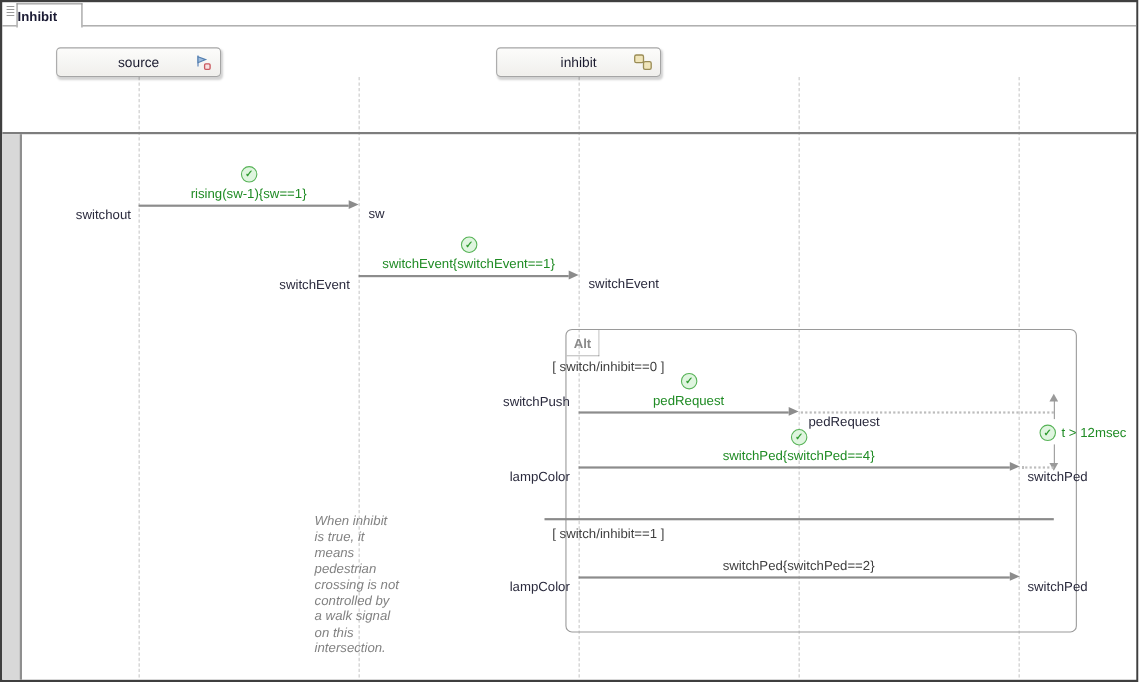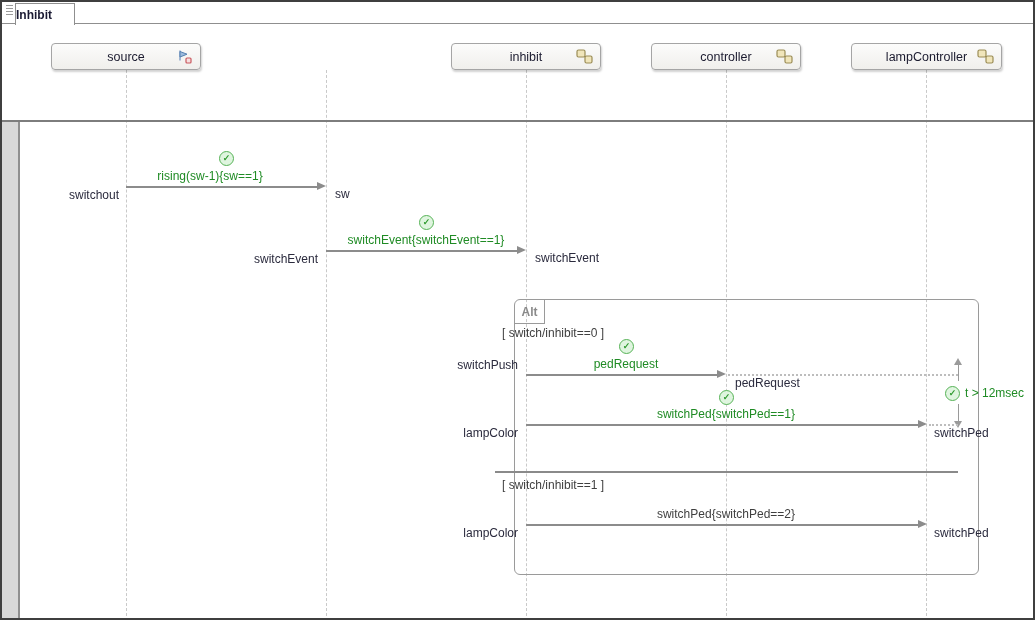--- a/index.html
+++ b/index.html
@@ -72,42 +72,26 @@
     </svg>
   </div>
   <div class="hdr" style="left:449px">
     <span class="hdr-label">inhibit</span>
     <svg class="hdr-icon" viewBox="0 0 17 15">
       <path d="M6 6 L11 9" stroke="#9a8c55" stroke-width="1.2"></path>
       <rect x="1" y="1" width="8" height="7" rx="1.5" fill="#f0e5ba" stroke="#9a8c55" stroke-width="1.2"></rect>
       <rect x="9" y="7" width="7" height="7" rx="1.5" fill="#f0e5ba" stroke="#9a8c55" stroke-width="1.2"></rect>
     </svg>
   </div>
-  <div class="hdr" style="left:649px">
-    <span class="hdr-label">controller</span>
-    <svg class="hdr-icon" viewBox="0 0 17 15">
-      <path d="M6 6 L11 9" stroke="#9a8c55" stroke-width="1.2"></path>
-      <rect x="1" y="1" width="8" height="7" rx="1.5" fill="#f0e5ba" stroke="#9a8c55" stroke-width="1.2"></rect>
-      <rect x="9" y="7" width="7" height="7" rx="1.5" fill="#f0e5ba" stroke="#9a8c55" stroke-width="1.2"></rect>
-    </svg>
-  </div>
-  <div class="hdr" style="left:849px;width:151px">
-    <span class="hdr-label">lampController</span>
-    <svg class="hdr-icon" viewBox="0 0 17 15">
-      <path d="M6 6 L11 9" stroke="#9a8c55" stroke-width="1.2"></path>
-      <rect x="1" y="1" width="8" height="7" rx="1.5" fill="#f0e5ba" stroke="#9a8c55" stroke-width="1.2"></rect>
-      <rect x="9" y="7" width="7" height="7" rx="1.5" fill="#f0e5ba" stroke="#9a8c55" stroke-width="1.2"></rect>
-    </svg>
-  </div>
 
   <div class="separator"></div>
   <div class="sidebar"></div>
 
   <div class="check" style="left:217px;top:149px"><span>✓</span></div>
-  <div class="mlabel" style="left:108px;top:167px;width:200px">rising(sw-1){sw==1}</div>
+  <div class="mlabel" style="left:124px;top:167px;width:200px">rising(sw-1){sw==1}</div>
   <div class="mline" style="left:124px;top:184px;width:191px"></div>
   <span class="ahead right" style="left:315px;top:180px"></span>
   <div class="elabel ra" style="left:37px;top:186px;width:80px">switchout</div>
   <div class="elabel" style="left:333px;top:185px">sw</div>
 
   <div class="check" style="left:417px;top:213px"><span>✓</span></div>
   <div class="mlabel" style="left:324px;top:231px;width:200px">switchEvent{switchEvent==1}</div>
   <div class="mline" style="left:324px;top:248px;width:191px"></div>
   <span class="ahead right" style="left:515px;top:244px"></span>
   <div class="elabel ra" style="left:236px;top:250px;width:80px">switchEvent</div>
@@ -129,27 +113,36 @@
   <div class="elabel" style="left:733px;top:374px">pedRequest</div>
 
   <span class="ahead up" style="left:952px;top:356px"></span>
   <div class="vstem" style="left:956px;top:362px;height:17px"></div>
   <div class="check" style="left:943px;top:384px"><span>✓</span></div>
   <div class="dlabel" style="left:963px;top:384px">t &gt; 12msec</div>
   <div class="vstem" style="left:956px;top:402px;height:18px"></div>
   <span class="ahead down" style="left:952px;top:419px"></span>
 
   <div class="check" style="left:717px;top:388px"><span>✓</span></div>
-  <div class="mlabel" style="left:524px;top:405px;width:400px">switchPed{switchPed==1}</div>
+  <div class="mlabel" style="left:524px;top:405px;width:400px">switchPed{switchPed==4}</div>
   <div class="mline" style="left:524px;top:422px;width:392px"></div>
   <span class="ahead right" style="left:916px;top:418px"></span>
   <div class="mdotted" style="left:927px;top:422px;width:29px"></div>
   <div class="elabel ra" style="left:436px;top:424px;width:80px">lampColor</div>
   <div class="elabel" style="left:932px;top:424px">switchPed</div>
 
   <div class="mlabel plain" style="left:524px;top:505px;width:400px">switchPed{switchPed==2}</div>
   <div class="mline" style="left:524px;top:522px;width:392px"></div>
   <span class="ahead right" style="left:916px;top:518px"></span>
   <div class="elabel ra" style="left:436px;top:524px;width:80px">lampColor</div>
   <div class="elabel" style="left:932px;top:524px">switchPed</div>
 
+  <div class="note">When inhibit
+is true, it
+means
+pedestrian
+crossing is not
+controlled by
+a walk signal
+on this
+intersection.</div>
 
 </div>
 
 </body></html>

